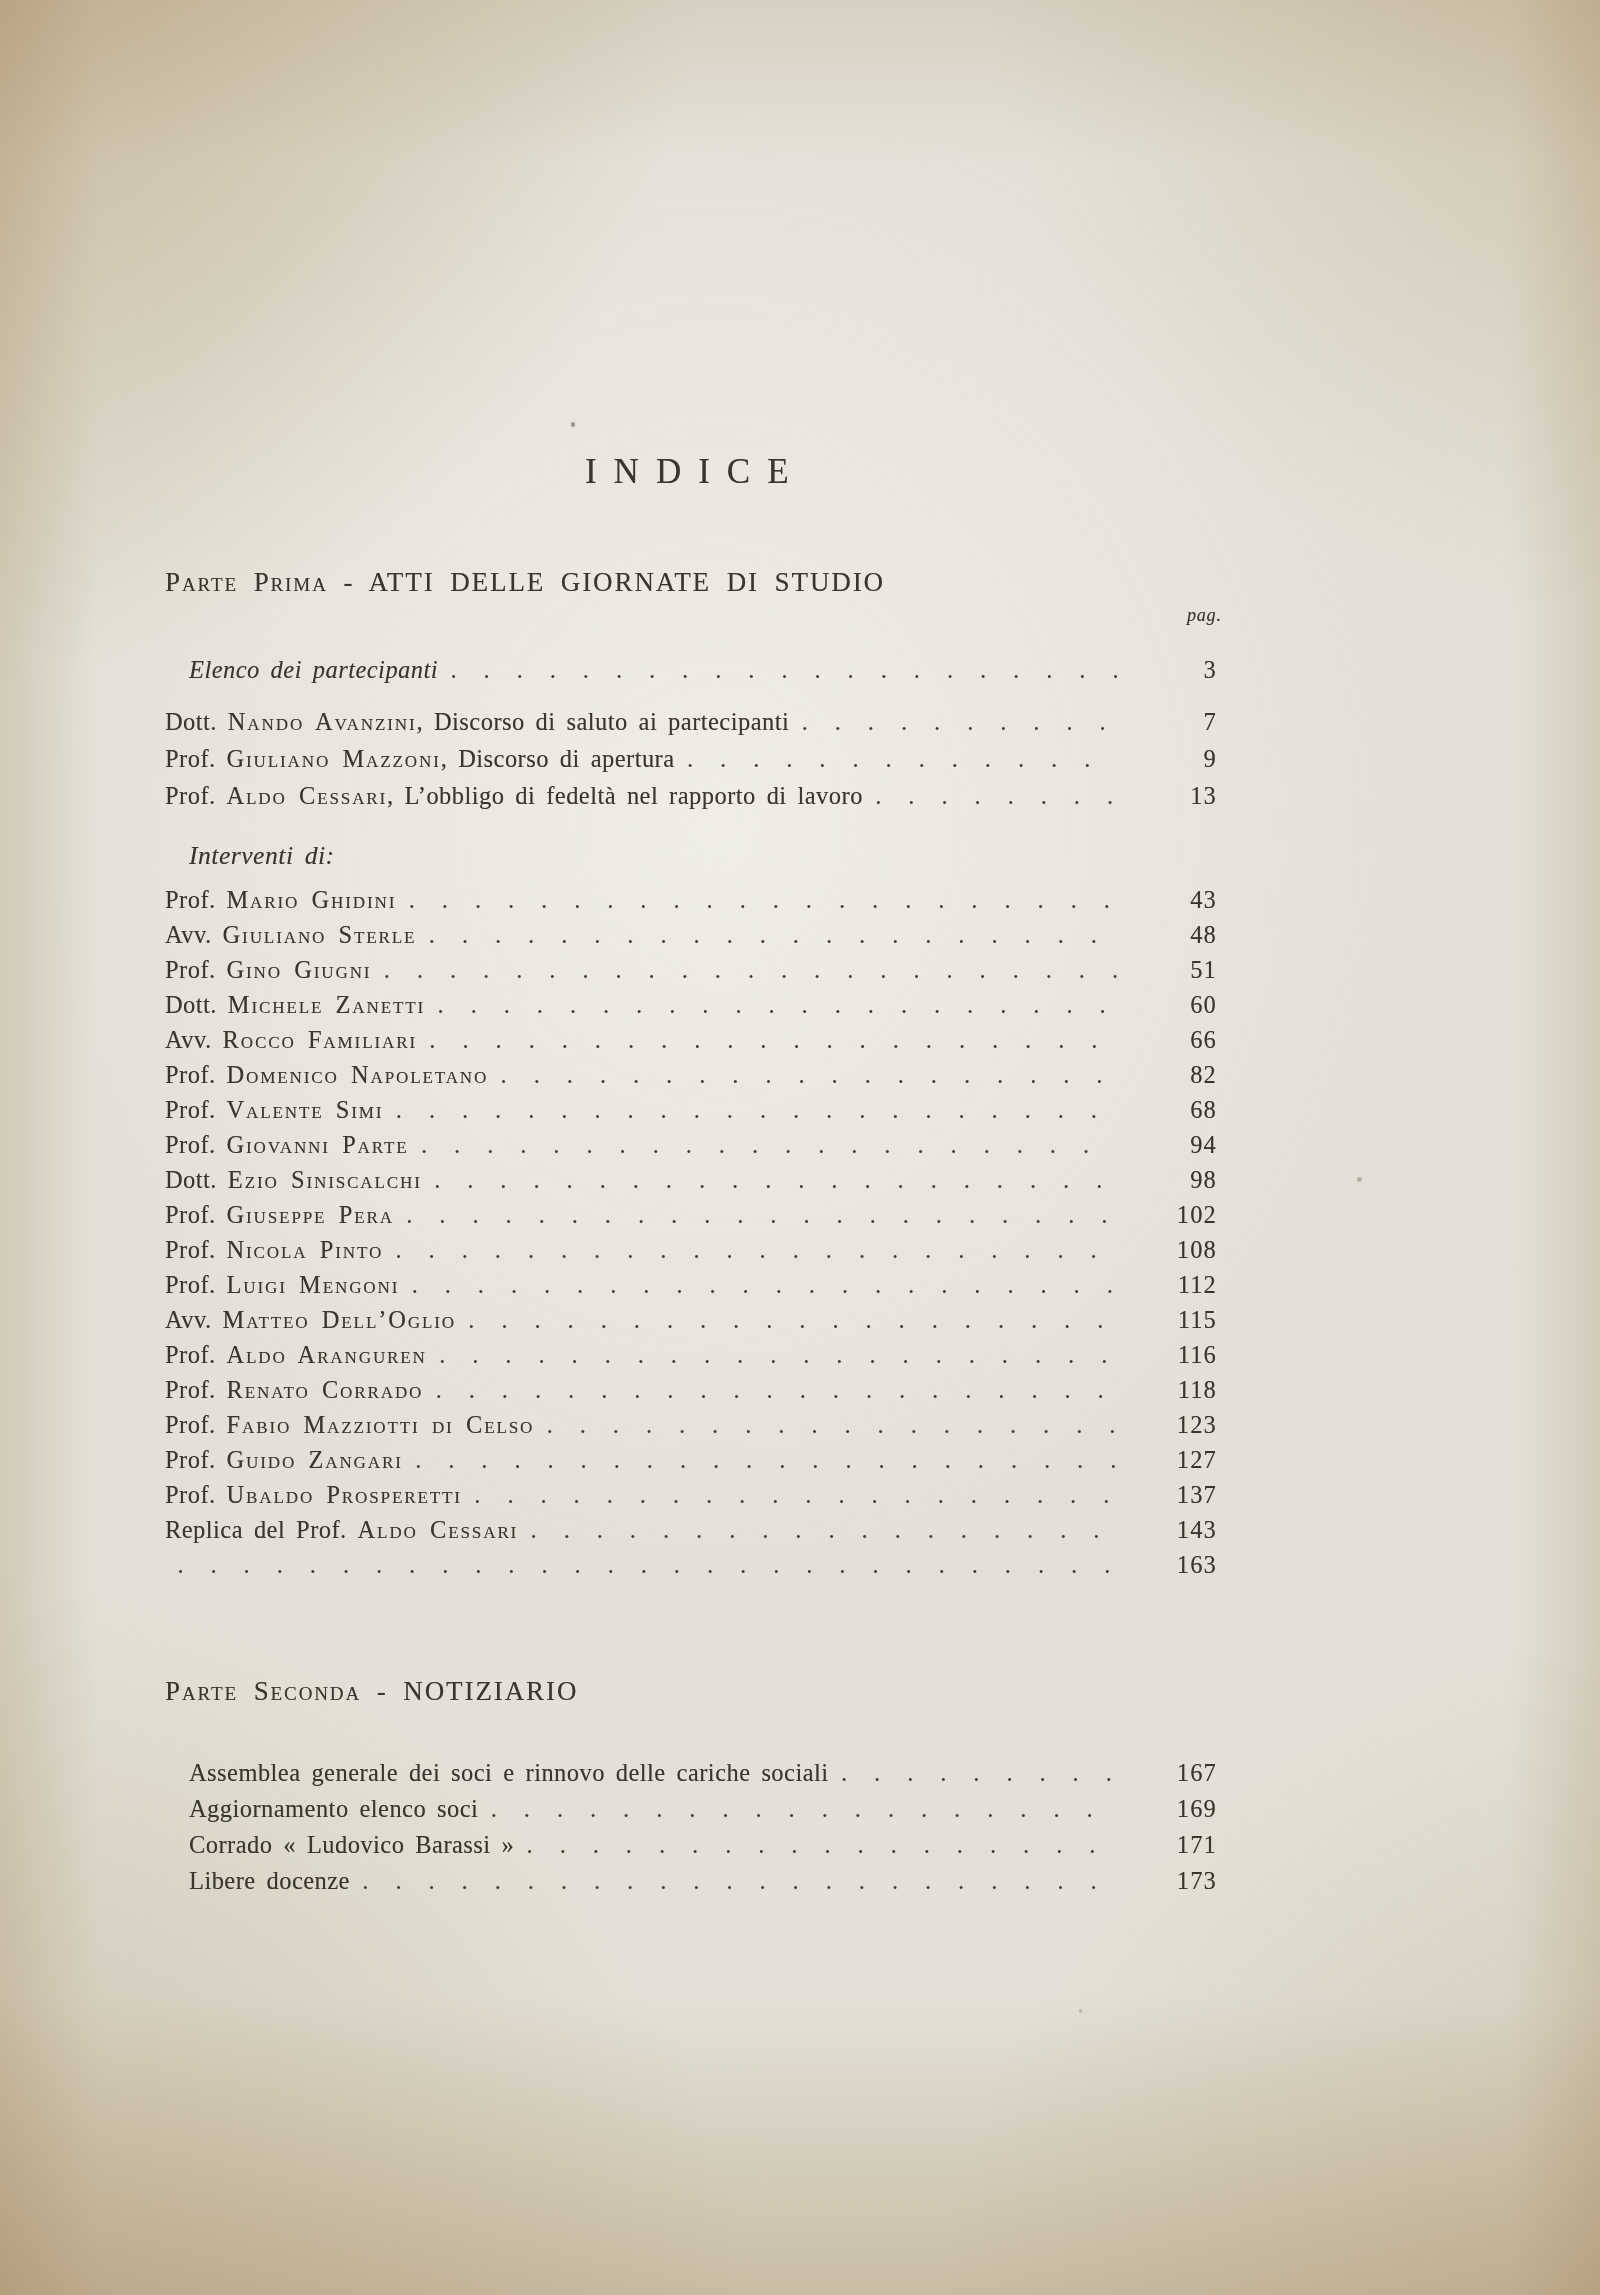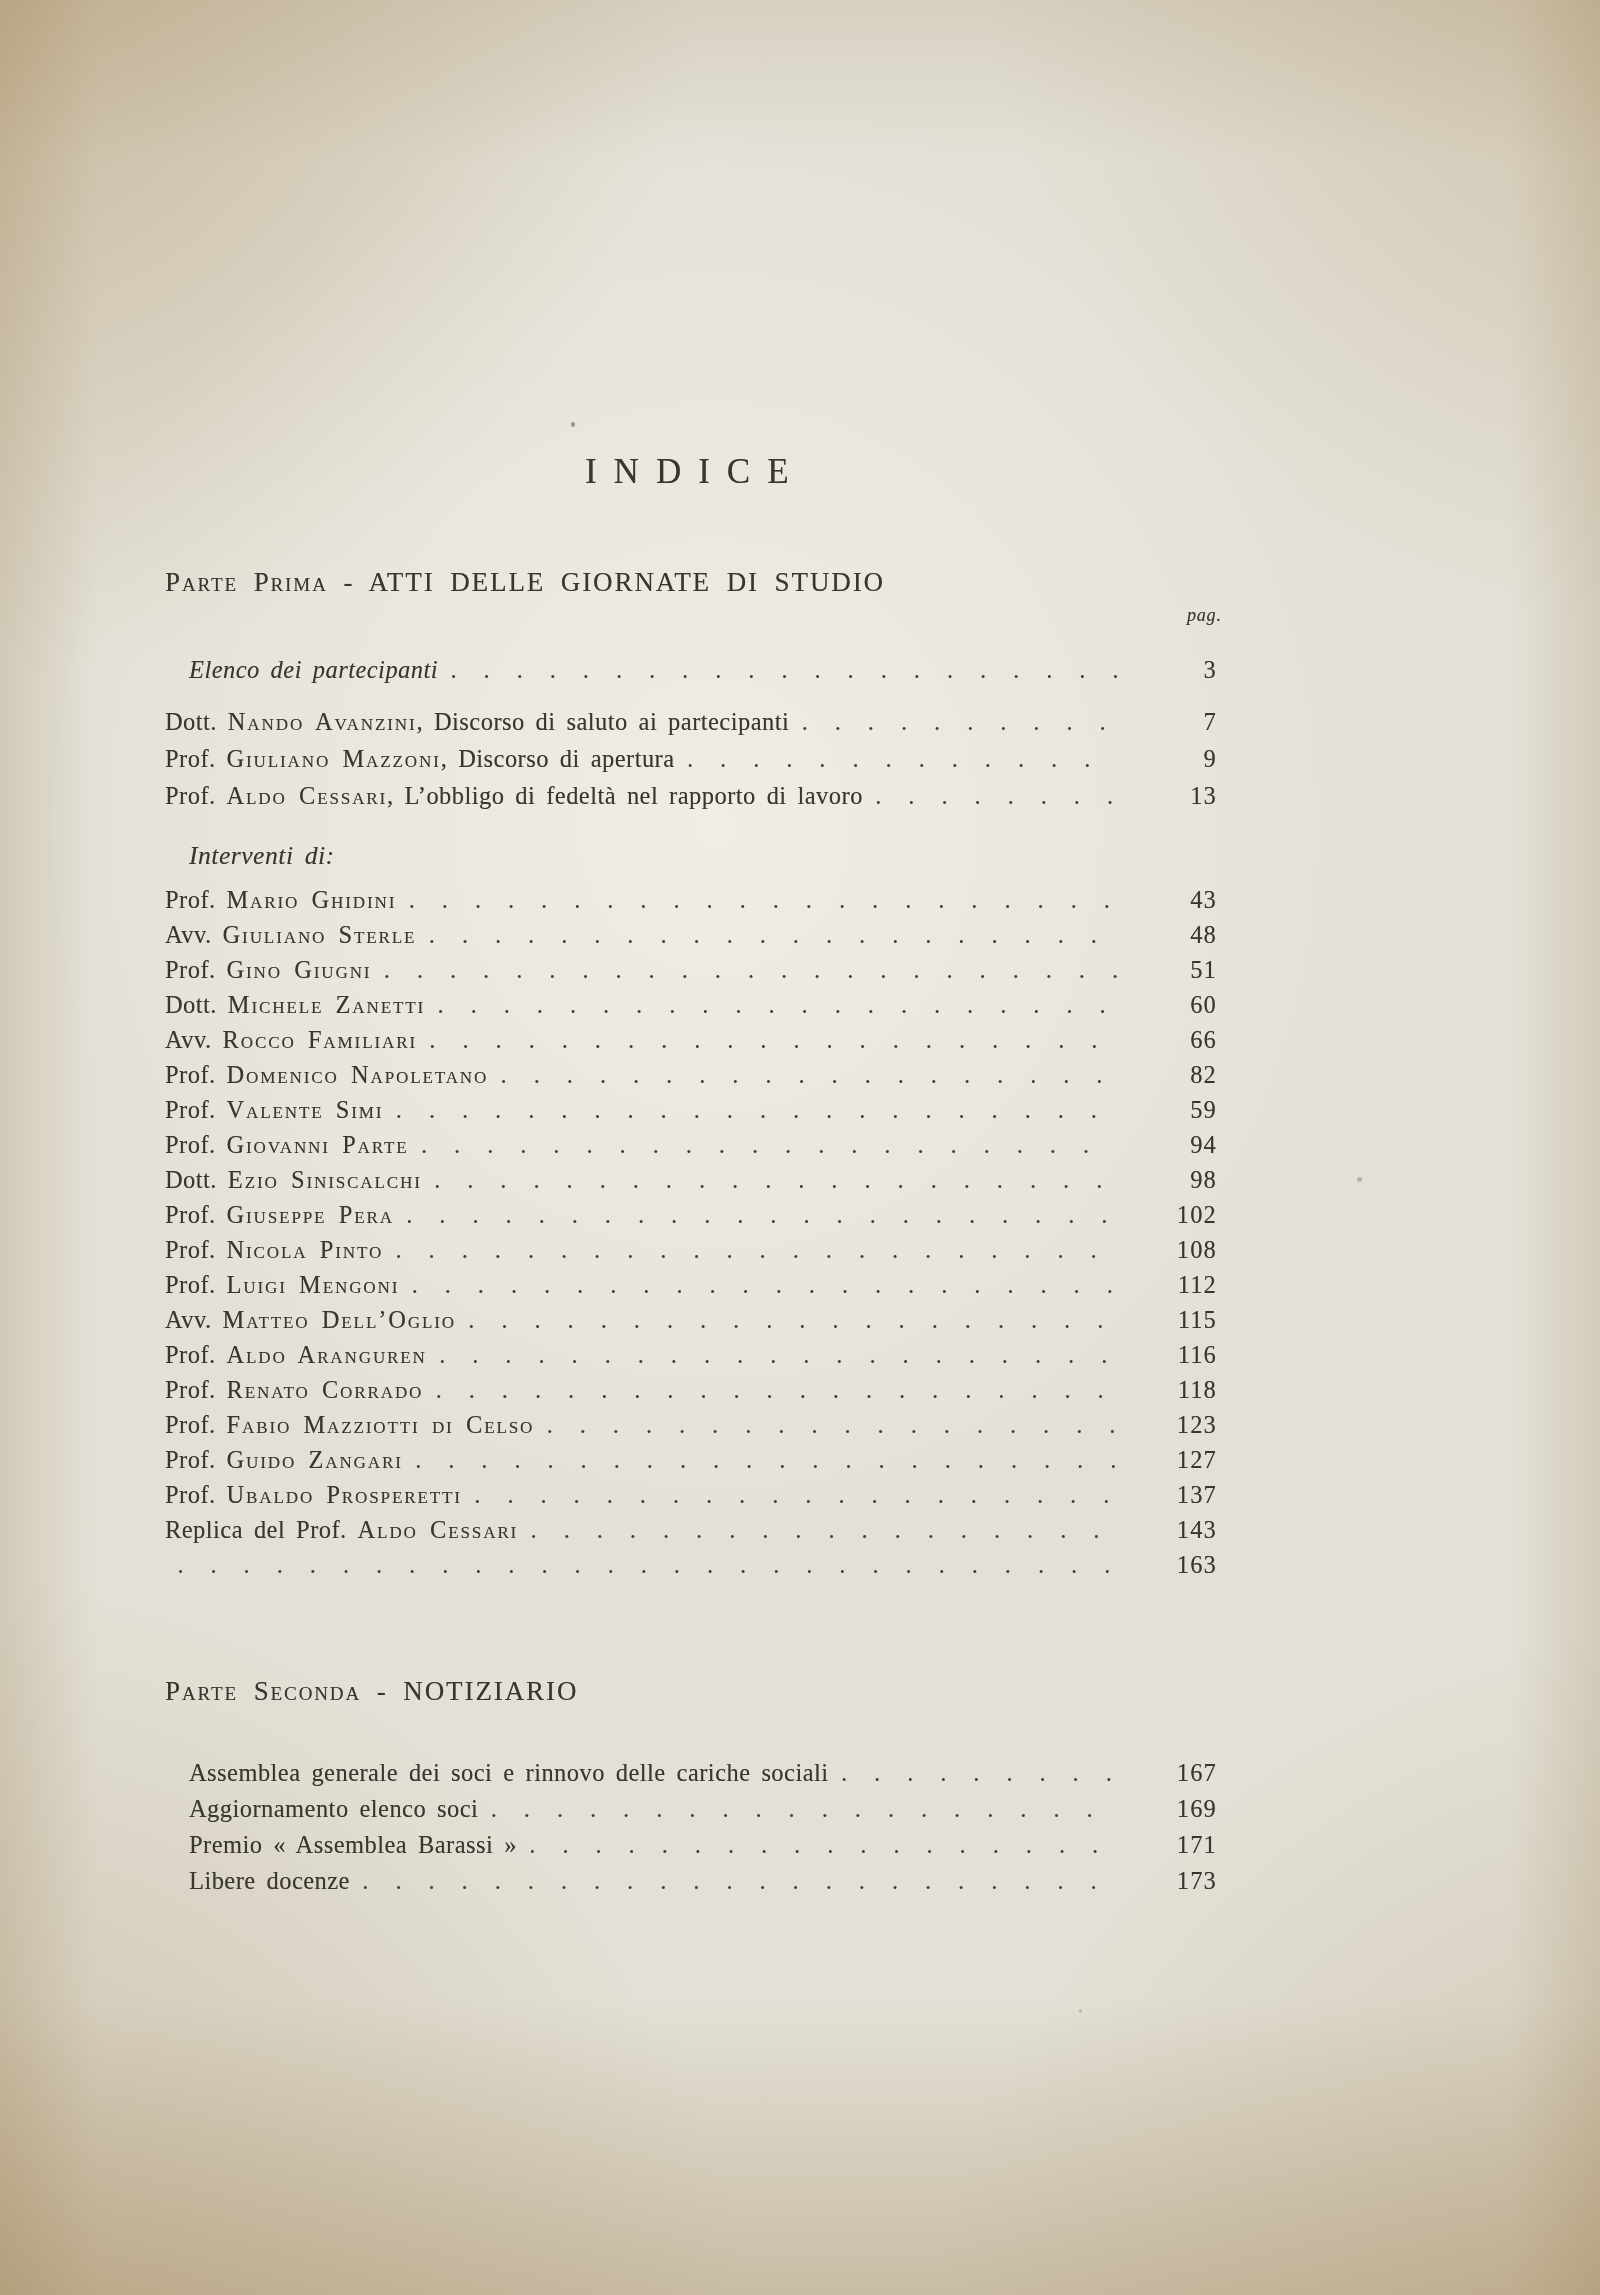--- a/index.html
+++ b/index.html
@@ -123,21 +123,21 @@
           <span class="pagenum">66</span>
         </div>
         <div class="toc-row">
           <span class="label"><span class="seg ">Prof. </span><span class="seg smallcaps">Domenico Napoletano</span></span>
           <span class="leader">.............................................</span>
           <span class="pagenum">82</span>
         </div>
         <div class="toc-row">
           <span class="label"><span class="seg ">Prof. </span><span class="seg smallcaps">Valente Simi</span></span>
           <span class="leader">.............................................</span>
-          <span class="pagenum">59</span>
+          <span class="pagenum">68</span>
         </div>
         <div class="toc-row">
           <span class="label"><span class="seg ">Prof. </span><span class="seg smallcaps">Giovanni Parte</span></span>
           <span class="leader">.............................................</span>
           <span class="pagenum">94</span>
         </div>
         <div class="toc-row">
           <span class="label"><span class="seg ">Dott. </span><span class="seg smallcaps">Ezio Siniscalchi</span></span>
           <span class="leader">.............................................</span>
           <span class="pagenum">98</span>
@@ -205,21 +205,21 @@
           <span class="label"><span class="seg ">Assemblea generale dei soci e rinnovo delle cariche sociali</span></span>
           <span class="leader">.............................................</span>
           <span class="pagenum">167</span>
         </div>
         <div class="toc-row">
           <span class="label"><span class="seg ">Aggiornamento elenco soci</span></span>
           <span class="leader">.............................................</span>
           <span class="pagenum">169</span>
         </div>
         <div class="toc-row">
-          <span class="label"><span class="seg ">Premio « Assemblea Barassi »</span></span>
+          <span class="label"><span class="seg ">Corrado « Ludovico Barassi »</span></span>
           <span class="leader">.............................................</span>
           <span class="pagenum">171</span>
         </div>
         <div class="toc-row">
           <span class="label"><span class="seg ">Libere docenze</span></span>
           <span class="leader">.............................................</span>
           <span class="pagenum">173</span>
         </div>
       </div>
 

